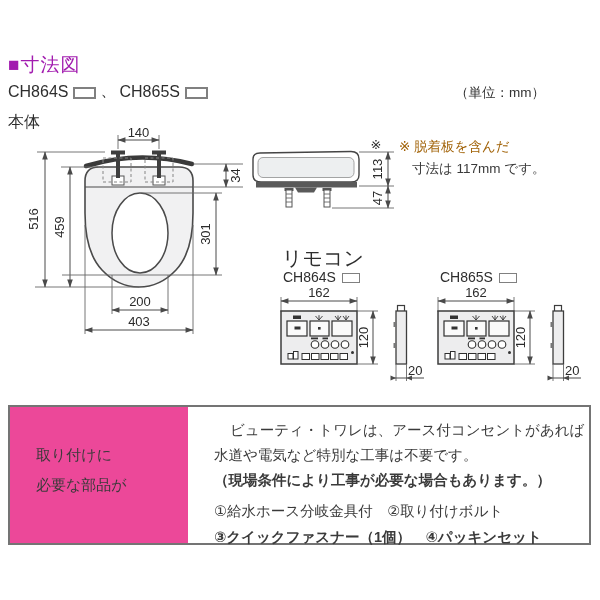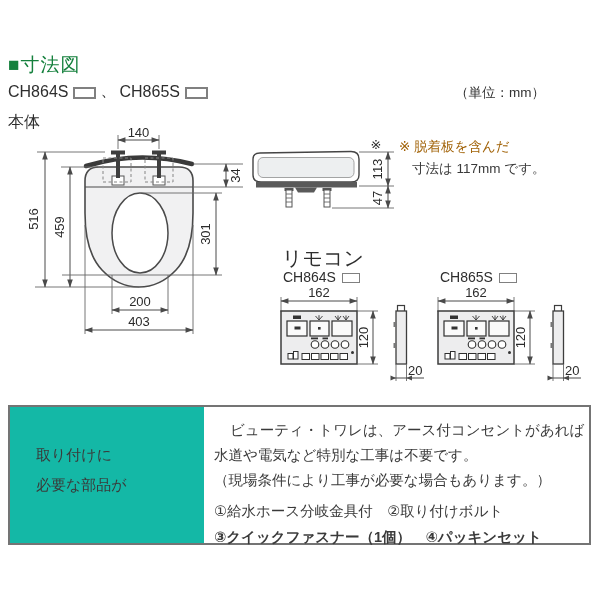--- a/index.html
+++ b/index.html
@@ -1,38 +1,38 @@
 <!DOCTYPE html>
 <html><head>
 <meta charset="utf-8">
 <style>
   html,body{margin:0;padding:0;background:#fff;}
   body{width:600px;height:600px;font-family:"Liberation Sans","DejaVu Sans",sans-serif;color:#333;}
   .stage{position:relative;width:600px;height:600px;overflow:hidden;background:#ffffff;}
   .abs{position:absolute;white-space:nowrap;}
-  .title{left:8px;top:52px;font-size:19px;color:#15803d;letter-spacing:1px;}
+  .title{left:8px;top:52px;font-size:19px;color:#a21caf;letter-spacing:1px;}
   .models{left:8px;top:81px;font-size:16px;color:#2e2e2e;display:flex;align-items:center;}
   .cbox{display:inline-block;background:#fff;border:2px solid #808080;box-sizing:border-box;}
   .cbox.big{width:23px;height:12px;margin-left:5px;margin-top:3px;}
   .cbox.small{width:18px;height:10px;border-width:1.5px;margin-left:6px;margin-top:2px;}
   .sep{margin:0 3px 0 4px;}
   .unit-note{left:455px;top:84px;width:127px;text-align:left;font-size:13.5px;color:#333;}
   .body-label{left:8px;top:112px;font-size:16px;color:#2e2e2e;}
   .note1{left:399px;top:138px;font-size:13.5px;color:#a16207;}
   .note2{left:412px;top:160px;font-size:13.5px;color:#3a3a3a;}
   .remote-label{left:282px;top:245px;font-size:20px;color:#2e2e2e;}
   .rmodel{top:269px;font-size:14px;color:#2e2e2e;display:flex;align-items:center;}
   .rm1{left:283px;} .rm2{left:440px;}
   svg.draw{position:absolute;left:0;top:0;}
   svg text{font-family:"Liberation Sans","DejaVu Sans",sans-serif;font-size:13px;fill:#2b2b2b;}
   .footer-box{left:8px;top:405px;width:583px;height:140px;border:2px solid #747474;background:#fff;box-sizing:border-box;}
-  .parts-panel{position:absolute;left:0;top:0;width:194px;height:100%;background:#14b8a6;box-sizing:border-box;padding:33px 0 0 26px;font-size:15px;line-height:30px;color:#3a3a3a;}
+  .parts-panel{position:absolute;left:0;top:0;width:178px;height:100%;background:#ec4899;box-sizing:border-box;padding:33px 0 0 26px;font-size:15px;line-height:30px;color:#3a3a3a;}
   .info{position:absolute;left:204px;top:14px;width:372px;height:120px;font-size:14.5px;color:#3a3a3a;}
   .il{position:absolute;left:0;white-space:nowrap;}
-  .il.i0{top:0;left:16px;} .il.i1{top:25px;} .il.i2{top:50px;} .il.i3{top:81px;} .il.i4{top:107px;font-weight:bold;}
+  .il.i0{top:0;left:16px;} .il.i1{top:25px;} .il.i2{top:50px;font-weight:bold;} .il.i3{top:81px;} .il.i4{top:107px;font-weight:bold;}
 </style>
 </head>
 <body>
 
 <div class="stage">
 
   <svg class="draw" width="600" height="600" viewBox="0 0 600 600">
     <defs>
       <marker id="arw" viewBox="0 0 10 8" refX="9" refY="4" markerWidth="9" markerHeight="7" orient="auto-start-reverse">
         <path d="M0.5,0.8 L9.5,4 L0.5,7.2 Z" fill="#4a4a4a"></path>

